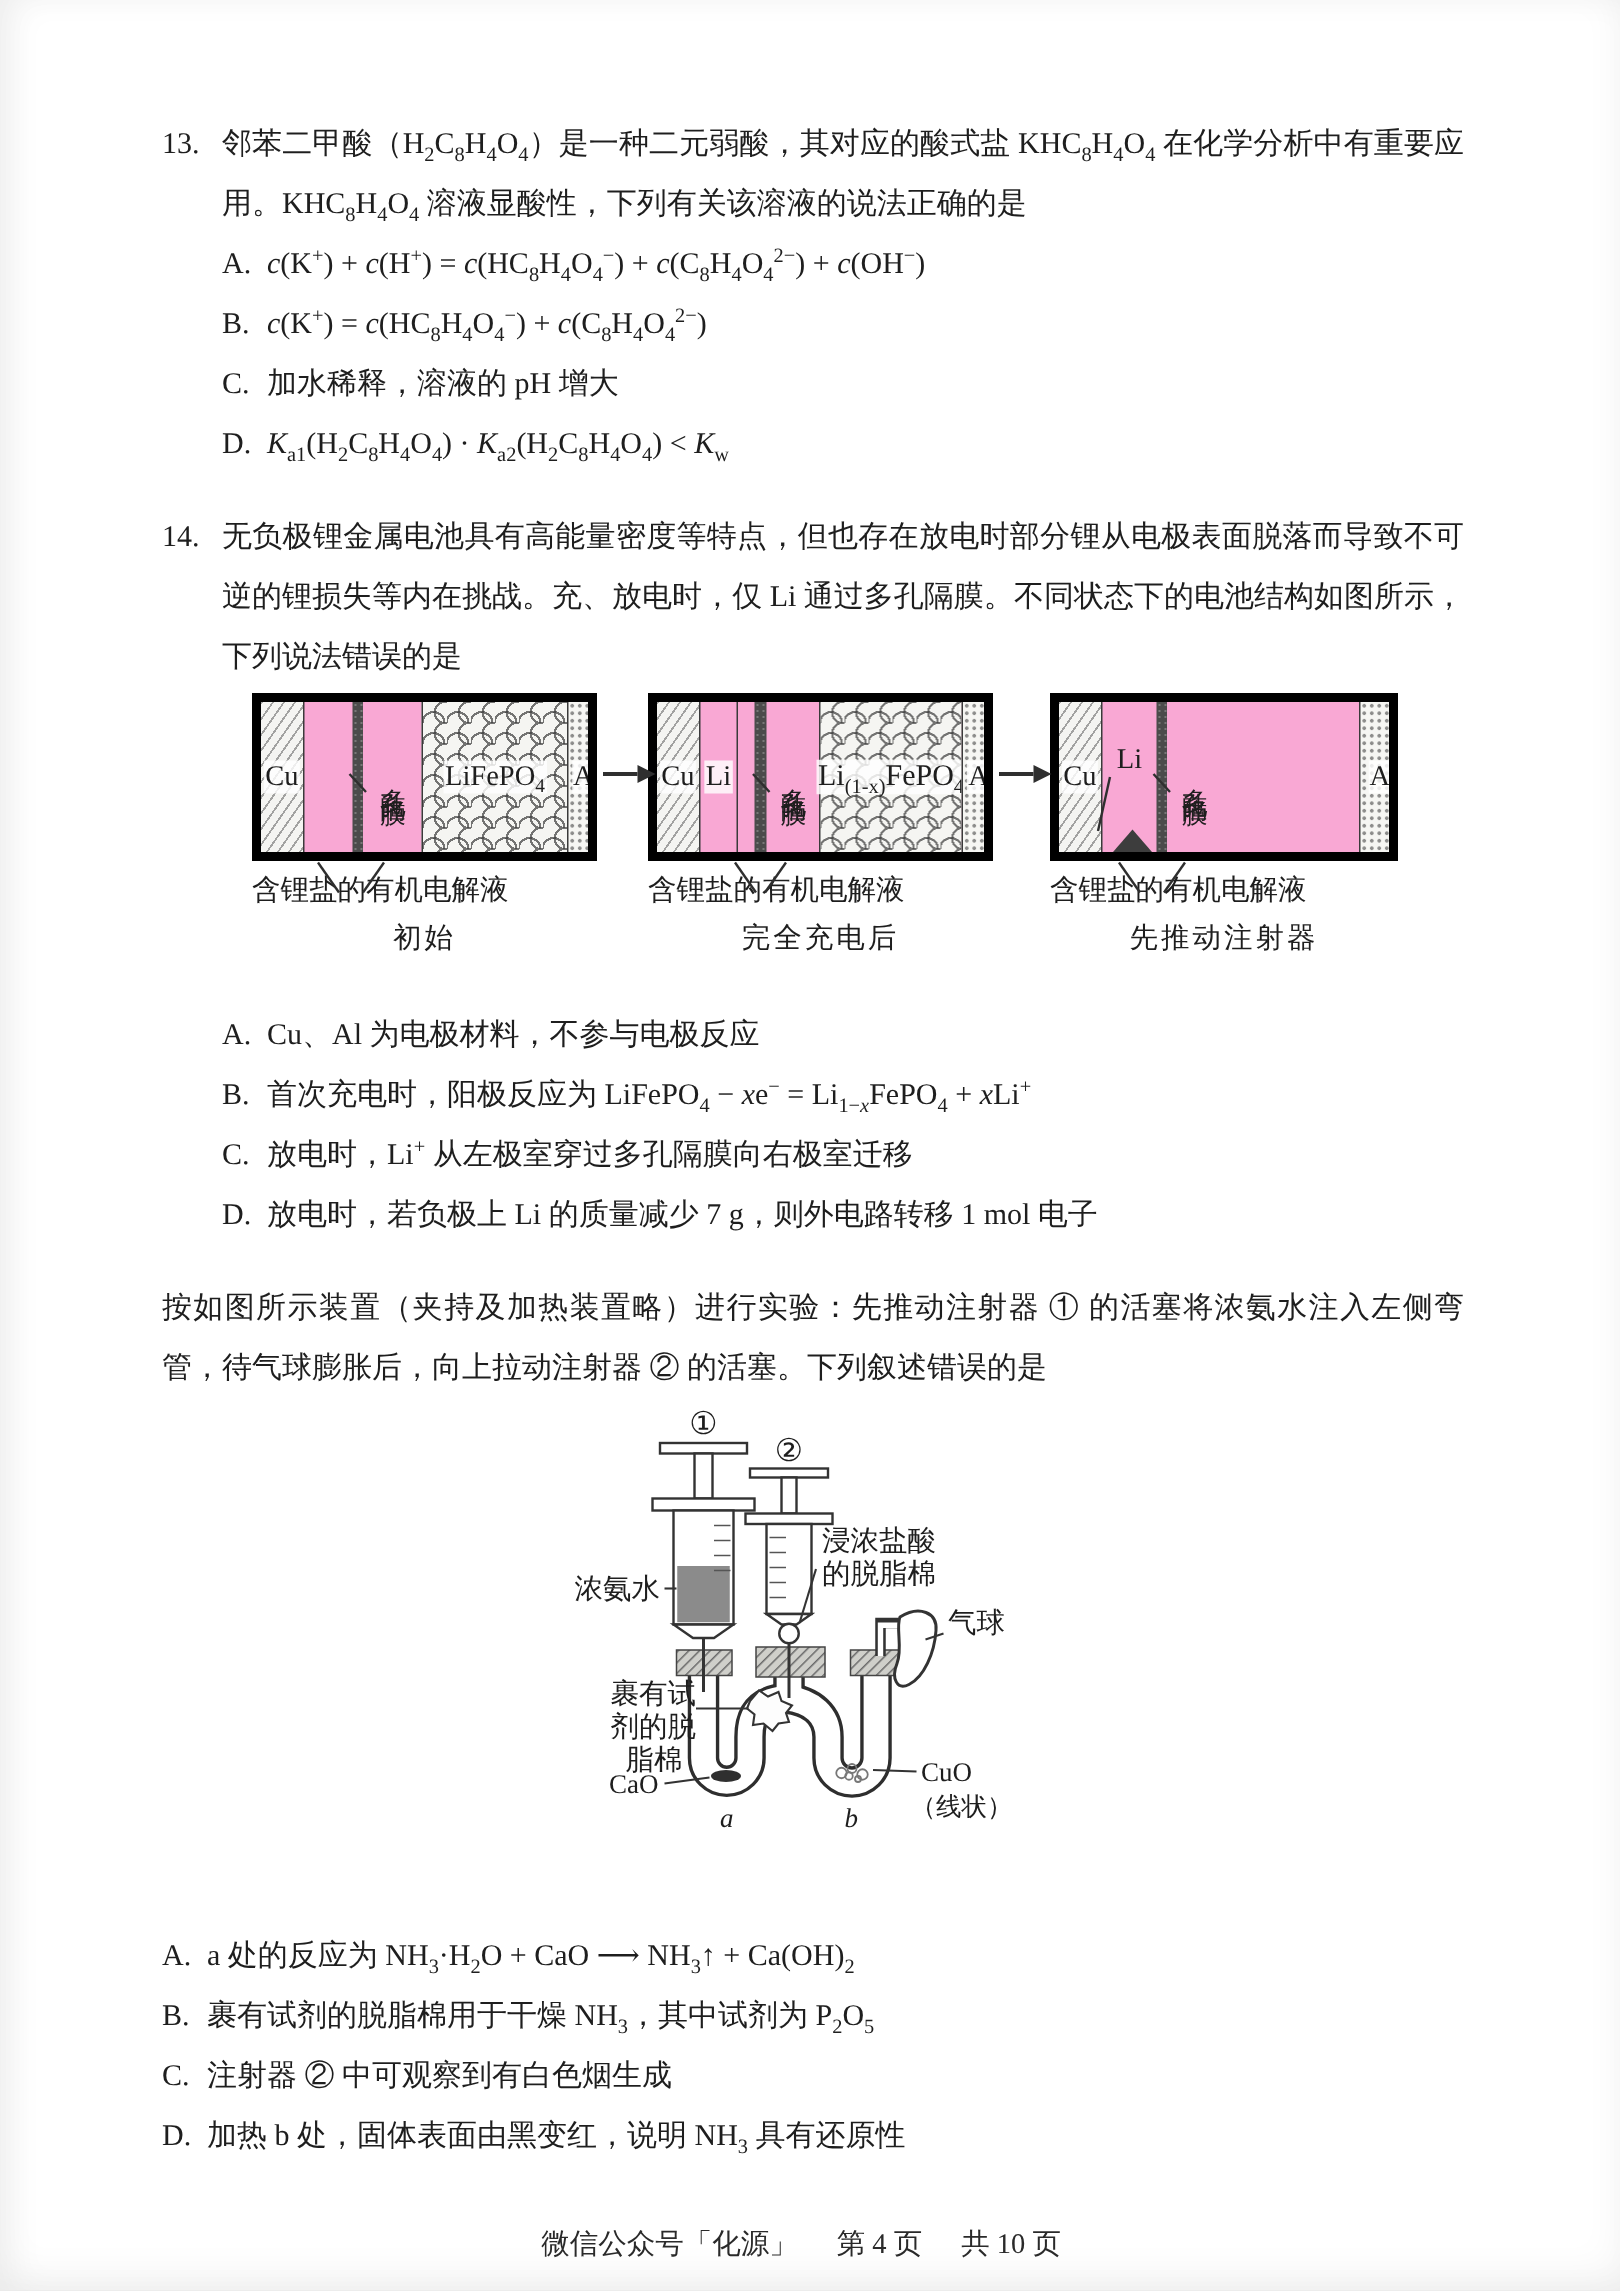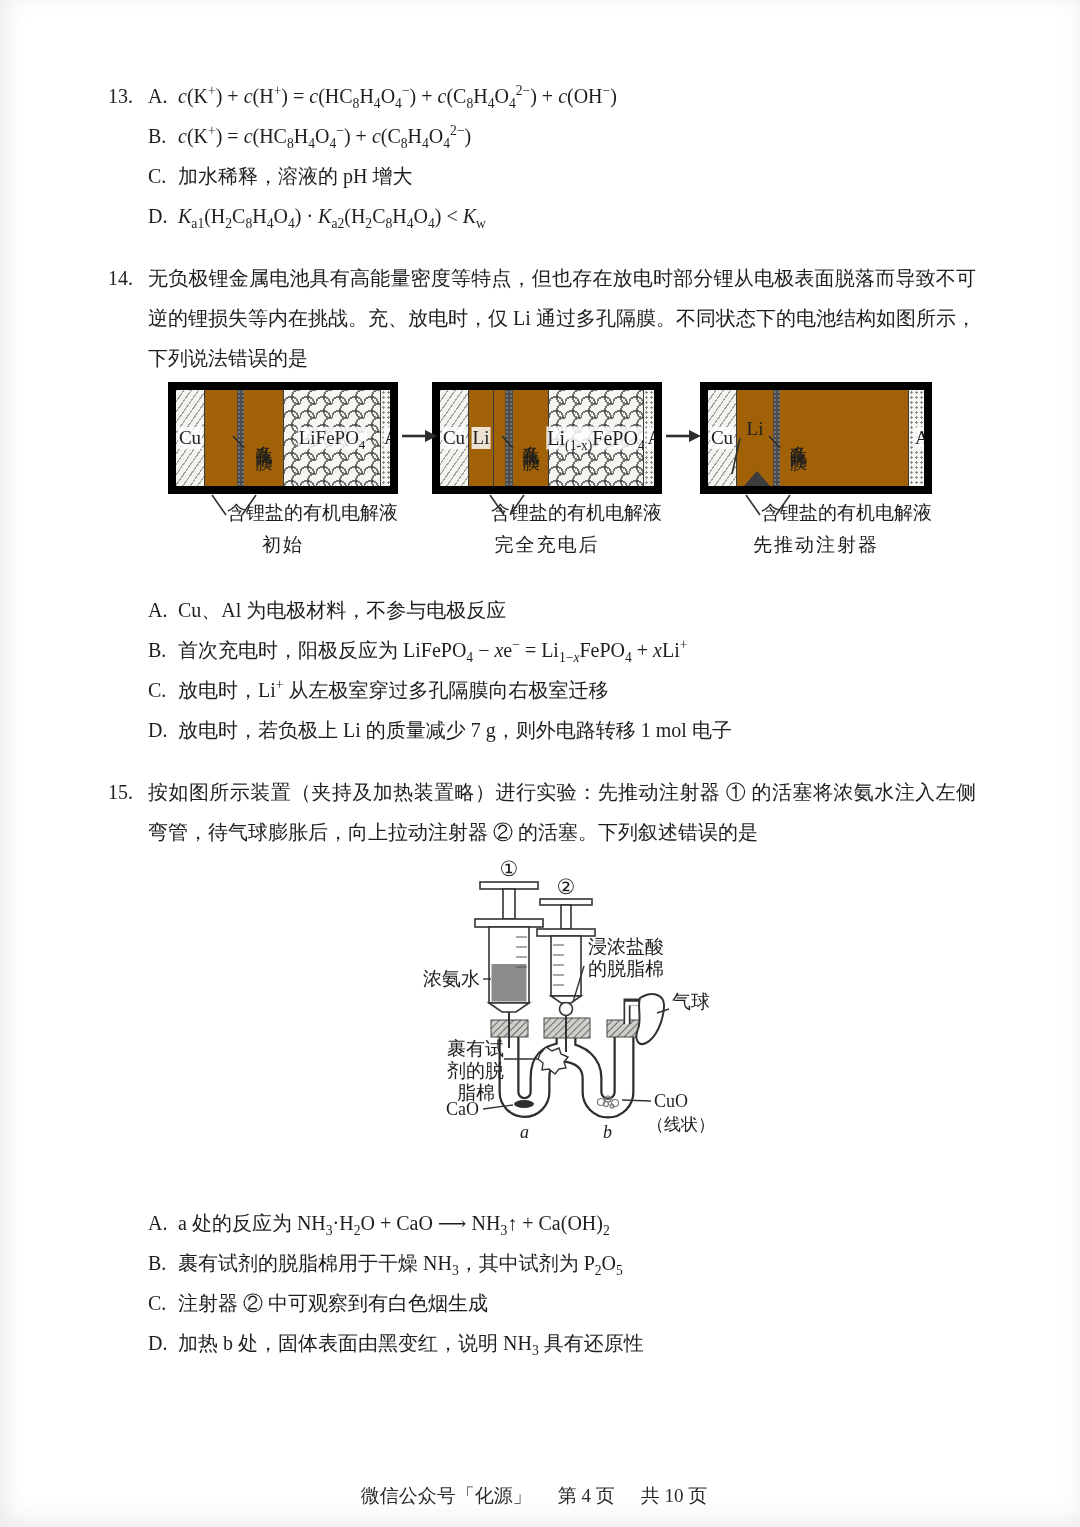--- a/index.html
+++ b/index.html
@@ -16,34 +16,34 @@
   .stem{line-height:40px;text-align:justify;}
   .opt{display:flex;line-height:40px;}
   .opt-letter{flex:none;width:30px;}
   .opt-text{flex:1;min-width:0;}
   sub,sup{font-size:68%;line-height:0;}
   i{font-style:italic;}
 
   
   .battery{position:relative;width:770px;height:178px;margin:4px 0 30px 20px;font-size:19px;}
   .bcell{position:absolute;top:0;height:178px;}
-  .bbox{position:relative;height:112px;border:8px solid #000000;background:#a16207;overflow:hidden;box-sizing:border-box;}
+  .bbox{position:relative;height:112px;border:6px solid #000000;background:#f9a8d4;overflow:hidden;box-sizing:border-box;}
   .layer{position:absolute;top:0;bottom:0;box-sizing:border-box;}
   .lb{border-left:1.5px solid #3a3a3a;}
   .llabel{position:absolute;left:50%;top:50%;transform:translate(-50%,-50%);white-space:nowrap;background:rgba(255,255,255,.82);padding:0 1px;}
   .small-f{font-size:20px;}
   .pat-hatch{background-color:#f4f4f1;background-image:repeating-linear-gradient(125deg, rgba(80,80,80,.5) 0 1.2px, transparent 1.2px 6px);}
   .pat-dots{background-color:#f6f6f3;background-image:radial-gradient(rgba(70,70,70,.6) 1px, transparent 1.4px);background-size:5px 5px;}
   .pat-scale{background-color:#f5f5f2;background-image:
     radial-gradient(circle at 7px 14px, rgba(245,245,242,0) 6.5px, rgba(60,60,60,.7) 6.5px, rgba(60,60,60,.7) 8px, rgba(245,245,242,0) 8px),
     radial-gradient(circle at 15px 7px, rgba(245,245,242,0) 6.5px, rgba(60,60,60,.7) 6.5px, rgba(60,60,60,.7) 8px, rgba(245,245,242,0) 8px);
     background-size:16px 14px;}
   .sep-dark{background-color:#4b4b4b;background-image:radial-gradient(rgba(255,255,255,.25) .8px, transparent 1px);background-size:4px 4px;}
   .vtext{position:absolute;left:50%;top:50%;transform:translate(-50%,-50%);writing-mode:vertical-rl;text-orientation:upright;font-size:17px;line-height:1.05;letter-spacing:3px;white-space:nowrap;}
-  .elec-label{position:absolute;top:118px;left:0;width:100%;text-align:right;white-space:nowrap;}
+  .elec-label{position:absolute;top:118px;left:0;width:100%;text-align:left;white-space:nowrap;}
   .state-label{position:absolute;top:150px;left:0;width:100%;text-align:center;letter-spacing:2px;white-space:nowrap;}
   .li-top-label{position:absolute;top:28px;left:0;width:100%;text-align:center;}
   .pile{position:absolute;bottom:0;left:7px;width:0;height:0;border-left:13px solid transparent;border-right:13px solid transparent;border-bottom:15px solid #3d3d3d;}
   .bat-overlay{position:absolute;left:0;top:0;pointer-events:none;}
 
   
   .apparatus-wrap{margin:0 0 14px 222px;}
   .apparatus text{font-family:"Liberation Serif","DejaVu Serif",serif;fill:#1e1e1e;}
 
   .footer{position:absolute;left:0;right:12px;bottom:18px;text-align:center;font-size:19px;color:#2a2a2a;}
@@ -51,20 +51,21 @@
 </style>
 </head>
 <body>
 
 <div class="page">
   <div class="content">
 
     <div class="question">
       <div class="qnum">13.</div>
       <div class="qbody">
+        <div class="stem">邻苯二甲酸（H<sub>2</sub>C<sub>8</sub>H<sub>4</sub>O<sub>4</sub>）是一种二元弱酸，其对应的酸式盐 KHC<sub>8</sub>H<sub>4</sub>O<sub>4</sub> 在化学分析中有重要应用。KHC<sub>8</sub>H<sub>4</sub>O<sub>4</sub> 溶液显酸性，下列有关该溶液的说法正确的是</div>
         <div class="opt">
           <span class="opt-letter">A.</span>
           <span class="opt-text"><i>c</i>(K<sup>+</sup>) + <i>c</i>(H<sup>+</sup>) = <i>c</i>(HC<sub>8</sub>H<sub>4</sub>O<sub>4</sub><sup>−</sup>) + <i>c</i>(C<sub>8</sub>H<sub>4</sub>O<sub>4</sub><sup>2−</sup>) + <i>c</i>(OH<sup>−</sup>)</span>
         </div>
         <div class="opt">
           <span class="opt-letter">B.</span>
           <span class="opt-text"><i>c</i>(K<sup>+</sup>) = <i>c</i>(HC<sub>8</sub>H<sub>4</sub>O<sub>4</sub><sup>−</sup>) + <i>c</i>(C<sub>8</sub>H<sub>4</sub>O<sub>4</sub><sup>2−</sup>)</span>
         </div>
         <div class="opt">
           <span class="opt-letter">C.</span>
@@ -187,21 +188,20 @@
           <span class="opt-text">放电时，Li<sup>+</sup> 从左极室穿过多孔隔膜向右极室迁移</span>
         </div>
         <div class="opt">
           <span class="opt-letter">D.</span>
           <span class="opt-text">放电时，若负极上 Li 的质量减少 7 g，则外电路转移 1 mol 电子</span>
         </div>
       </div>
     </div>
 
     <div class="question">
-      <div class="qnum">15.</div>
       <div class="qbody">
         <div class="stem">按如图所示装置（夹持及加热装置略）进行实验：先推动注射器 ① 的活塞将浓氨水注入左侧弯管，待气球膨胀后，向上拉动注射器 ② 的活塞。下列叙述错误的是</div>
 
         <div class="apparatus-wrap">
           <svg class="apparatus" width="400" height="332" viewBox="0 0 400 332">
             <defs>
               <pattern id="stopperHatch" width="5" height="5" patternUnits="userSpaceOnUse" patternTransform="rotate(45)">
                 <rect width="5" height="5" fill="#cfcfca"></rect>
                 <line x1="0" y1="0" x2="0" y2="5" stroke="#6a6a6a" stroke-width="2"></line>
               </pattern>

